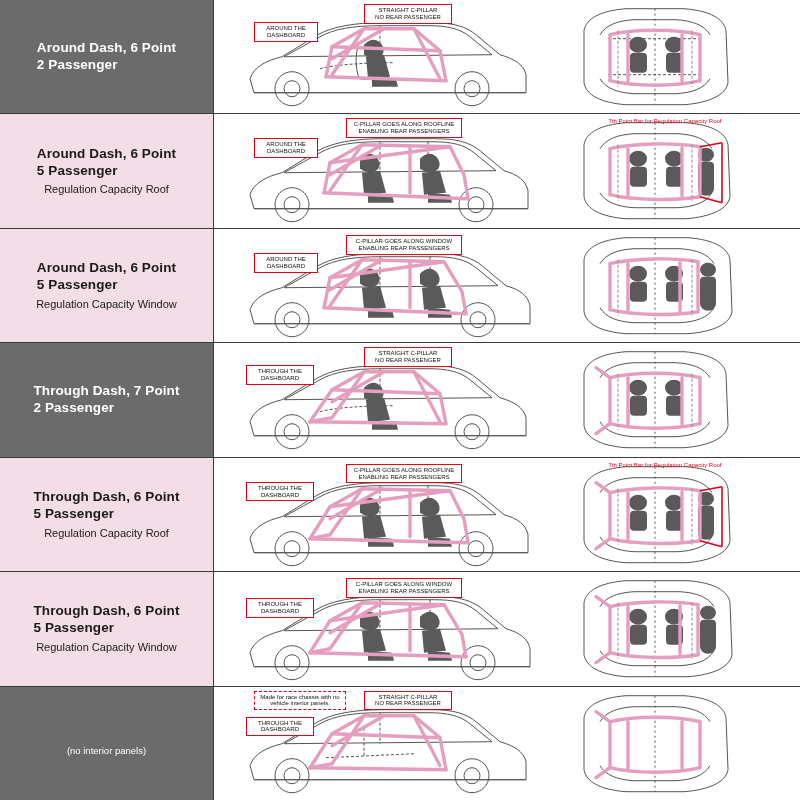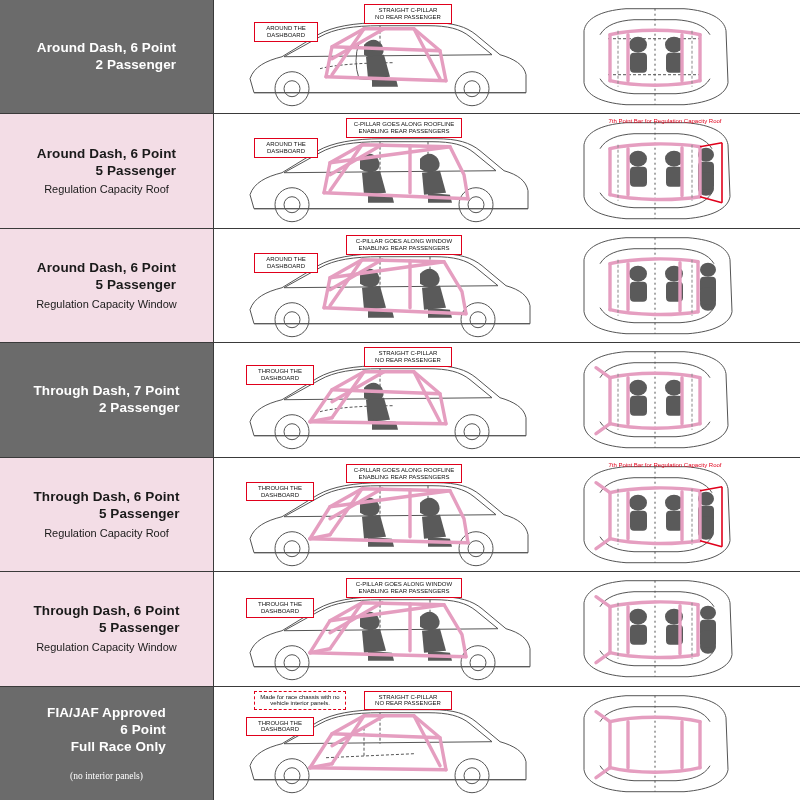--- a/index.html
+++ b/index.html
@@ -10,28 +10,28 @@
     background:#fff;
   }
   .row{
     display:flex;flex:1 1 0;border-bottom:1px solid #3a3a3a;
     min-height:0;position:relative;
   }
   .row:last-child{border-bottom:none;}
   .label-cell{
     width:214px;flex:0 0 214px;
     display:flex;flex-direction:column;align-items:center;justify-content:center;
-    text-align:right;box-sizing:border-box;padding:4px 4px;
+    text-align:left;box-sizing:border-box;padding:4px 4px;
     border-right:1px solid #3a3a3a;
   }
   .label-cell.dark{background:#6b6b6b;color:#ffffff;}
   .label-cell.pink{background:#f3dde6;color:#1a1a1a;}
   .l-title{font-size:13.5px;font-weight:bold;line-height:1.25;letter-spacing:.1px;}
   .l-sub{font-size:11px;margin-top:4px;line-height:1.2;}
-  .l-sub2{font-size:9.5px;margin-top:15px;font-family:Liberation Serif, serif;}
+  .l-sub2{font-size:9.5px;margin-top:15px;}
   .draw-cell{
     flex:1 1 auto;position:relative;overflow:hidden;background:#fff;
   }
   .draw-cell svg{display:block;width:100%;height:100%;}
   
   .callout{
     position:absolute;border:1px solid #e0001b;background:#ffffff;
     color:#111;font-size:6px;line-height:1.15;padding:2px 3px;
     text-align:center;white-space:pre-line;box-sizing:border-box;
     font-family:"Liberation Sans",sans-serif;
@@ -479,23 +479,20 @@
       </svg>
       <div class="callout" style="left:32px;top:26px;width:68px;">THROUGH THE
 DASHBOARD</div>
       <div class="callout" style="left:132px;top:6px;width:116px;">C-PILLAR GOES ALONG WINDOW
 ENABLING REAR PASSENGERS</div>
     </div>
   </div>
 
   <div class="row">
     <div class="label-cell dark">
-      <div class="l-title" style="white-space:pre-line;">FIA/JAF Approved
-6 Point
-Full Race Only</div>
       <div class="l-sub2">(no interior panels)</div>
     </div>
     <div class="draw-cell">
       <svg viewBox="0 0 586 112" preserveAspectRatio="xMidYMid meet">
         <g stroke="#555" fill="none" stroke-width="1">
           <path d="M40 92 L36 78 C40 66 52 60 68 56 L104 34 C118 26 140 22 168 22 L218 22 C240 22 252 26 262 34 L286 54 C300 58 310 64 312 74 L312 92 Z"></path>
           <path d="M70 56 L106 36 C120 28 140 25 166 25 L214 25 C234 25 246 28 256 36 L278 54 Z"></path>
           <path d="M166 25 L166 56" stroke-dasharray="3 2"></path>
           <path d="M40 92 L312 92"></path>
           <circle cx="78" cy="88" r="17"></circle>

